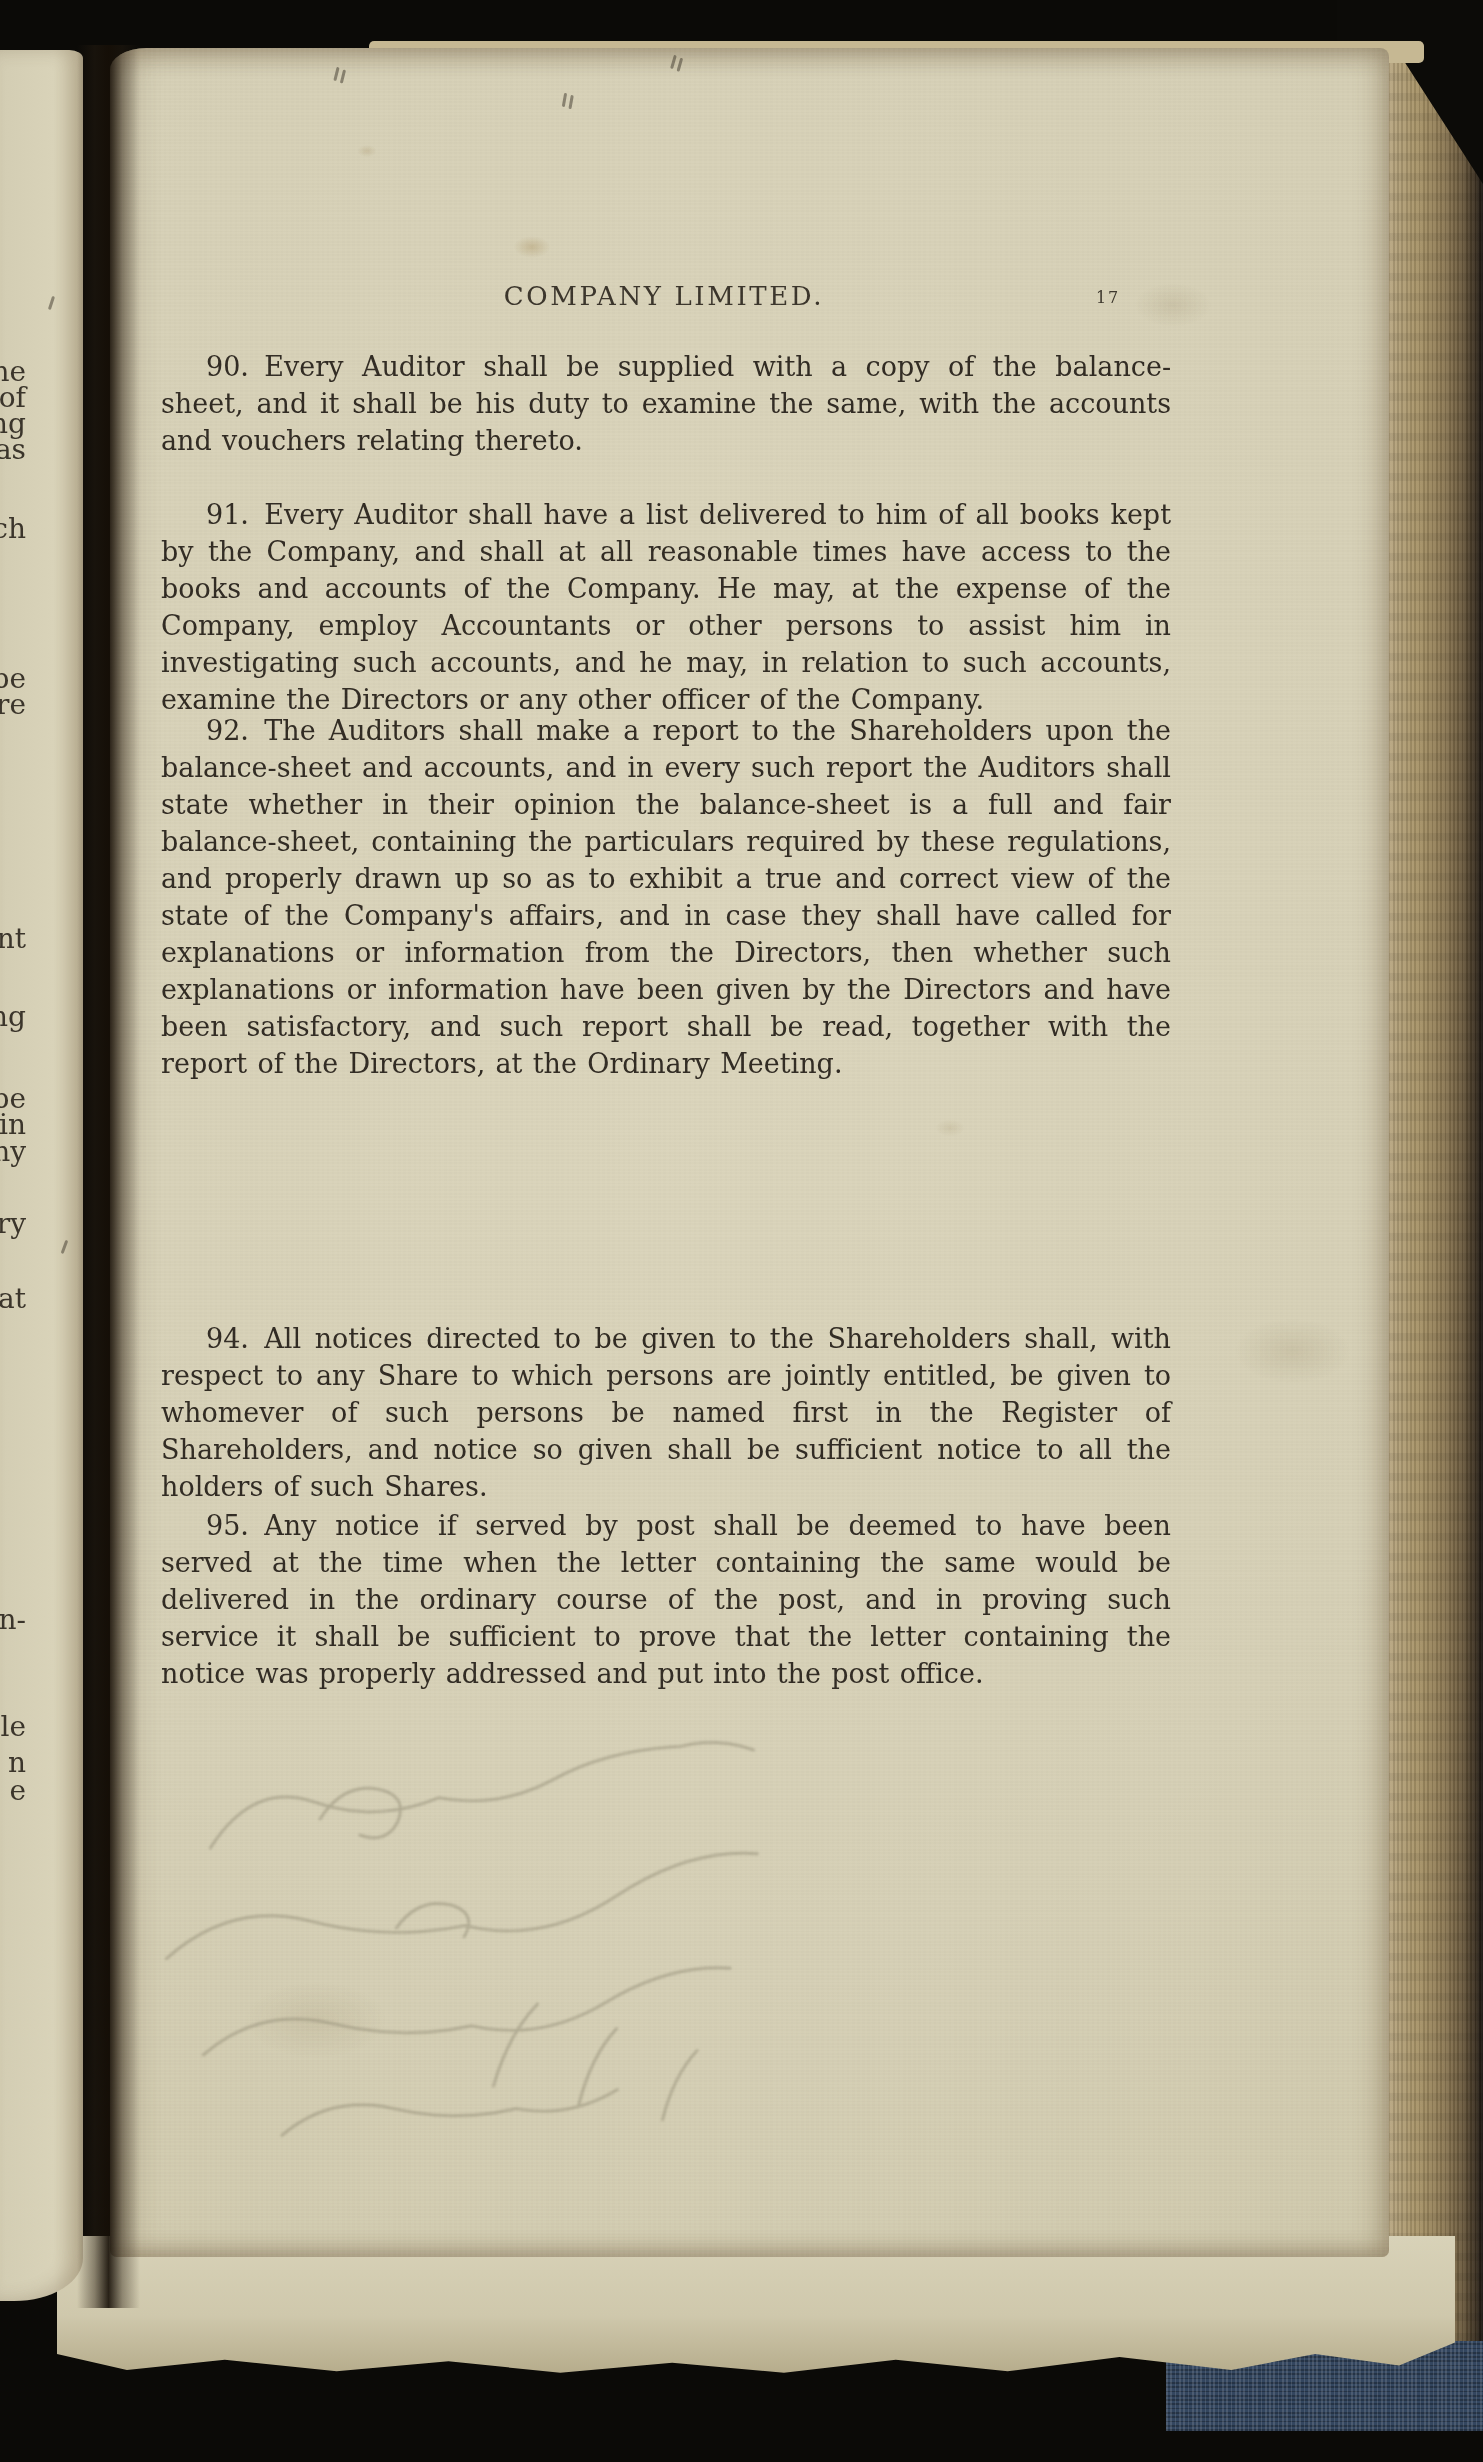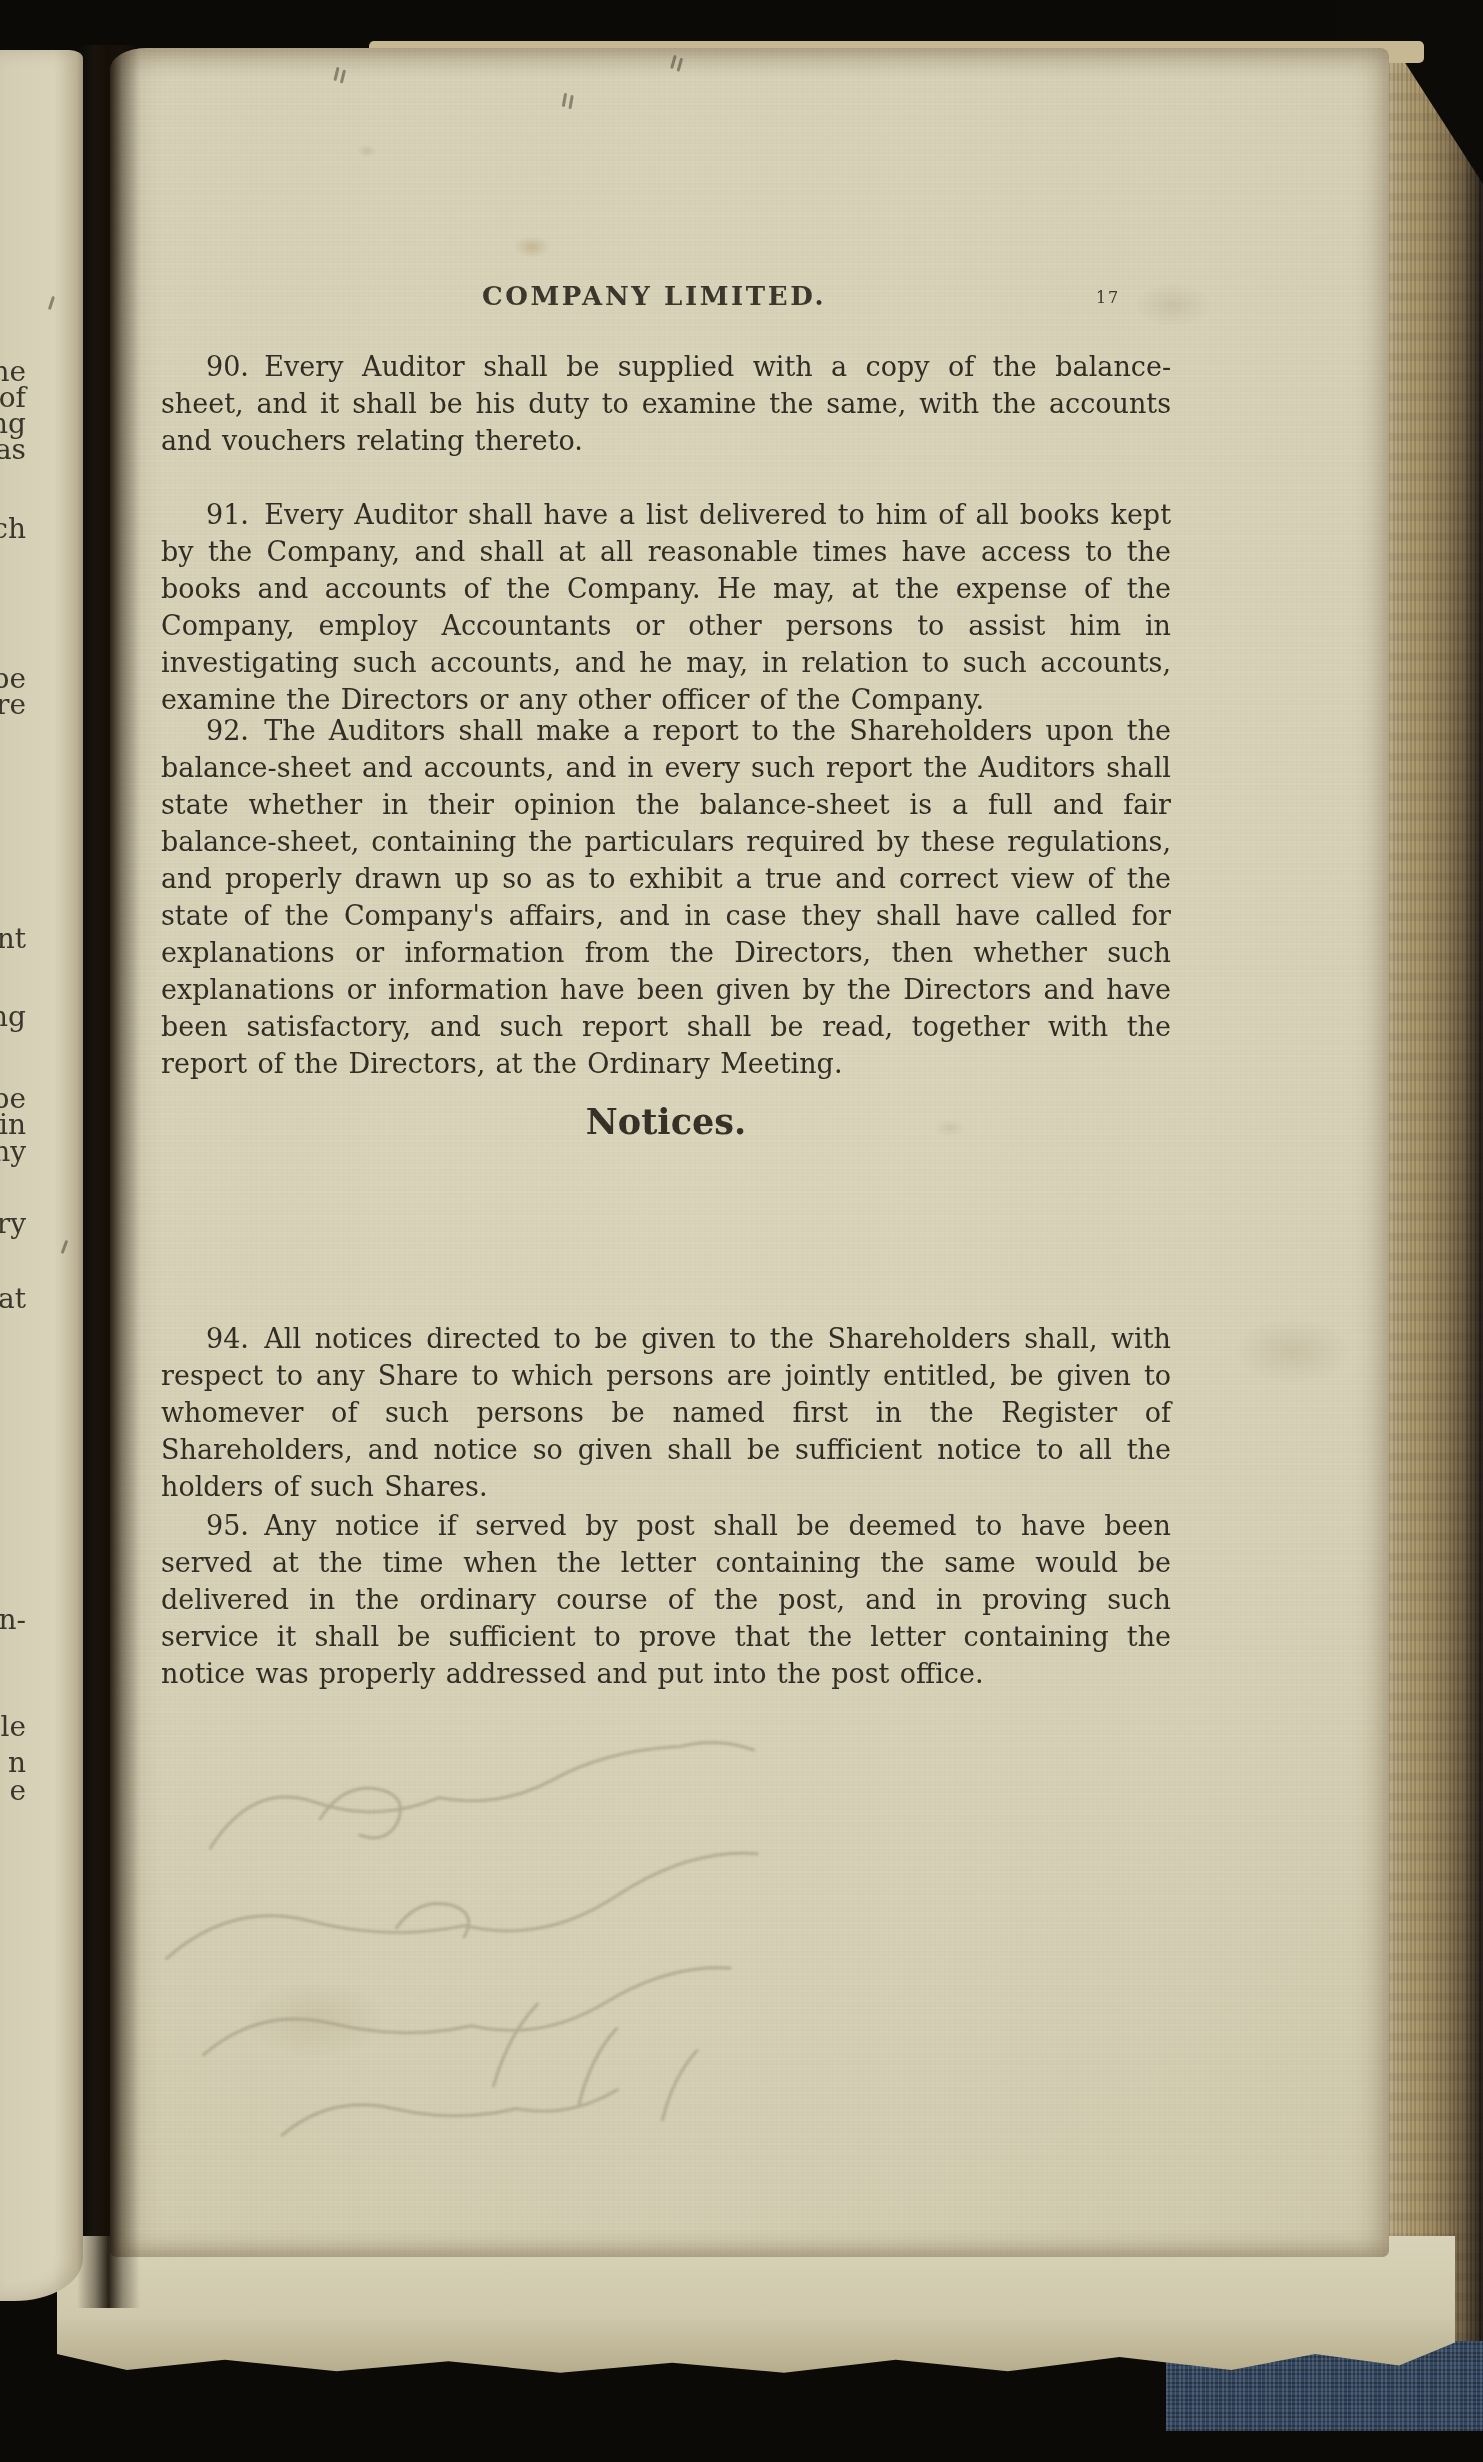--- a/index.html
+++ b/index.html
@@ -88,22 +88,22 @@
       radial-gradient(26px 15.4px at 422px 199px, rgba(150,118,58,.28), rgba(150,118,58,0) 70%),
       radial-gradient(13.7px 8.6px at 257px 103px, rgba(140,110,55,.18), rgba(140,110,55,0) 70%),
       radial-gradient(51px 29px at 1063px 257px, rgba(120,100,60,.12), rgba(120,100,60,0) 75%),
       radial-gradient(77px 43px at 1183px 1303px, rgba(115,95,55,.12), rgba(115,95,55,0) 75%),
       radial-gradient(20.6px 12px at 840px 1080px, rgba(130,105,55,.12), rgba(130,105,55,0) 70%),
       radial-gradient(94px 51px at 206px 1972px, rgba(120,100,60,.10), rgba(120,100,60,0) 75%);
   }
 
   
   .running-header{
-    position:absolute; left:39px; top:233px; width:1010px;
-    text-align:center; font-size:26px; font-weight:700;
+    position:absolute; left:49px; top:233px; width:1010px;
+    text-align:center; font-size:26px; font-weight:400;
     letter-spacing:2.6px; color:#3b352b;
   }
   .page-number{
     position:absolute; left:986px; top:240px; font-size:16px;
     letter-spacing:1.7px; color:#3b352b;
   }
   .clause{
     position:absolute; left:51px; width:1010px;
     font-size:27px; line-height:37px; color:#312b23;
     text-align:justify; text-indent:45px; word-spacing:1.7px;
@@ -179,21 +179,20 @@
 
     <div class="running-header">COMPANY LIMITED.</div>
     <div class="page-number">17</div>
 
     <p class="clause clause-90"><span class="num">90.</span><span>Every Auditor shall be supplied with a copy of the balance-sheet, and it shall be his duty to examine the same, with the accounts and vouchers relating thereto.</span></p>
 
     <p class="clause clause-91"><span class="num">91.</span><span>Every Auditor shall have a list delivered to him of all books kept by the Company, and shall at all reasonable times have access to the books and accounts of the Company.  He may, at the expense of the Company, employ Accountants or other persons to assist him in investigating such accounts, and he may, in relation to such accounts, examine the Directors or any other officer of the Company.</span></p>
 
     <p class="clause clause-92"><span class="num">92.</span><span>The Auditors shall make a report to the Shareholders upon the balance-sheet and accounts, and in every such report the Auditors shall state whether in their opinion the balance-sheet is a full and fair balance-sheet, containing the particulars required by these regulations, and properly drawn up so as to exhibit a true and correct view of the state of the Company's affairs, and in case they shall have called for explanations or information from the Directors, then whether such explanations or information have been given by the Directors and have been satisfactory, and such report shall be read, together with the report of the Directors, at the Ordinary Meeting.</span></p>
 
-    <h2 class="section-heading">Notices.</h2>
 
 
     <p class="clause clause-94"><span class="num">94.</span><span>All notices directed to be given to the Shareholders shall, with respect to any Share to which persons are jointly entitled, be given to whomever of such persons be named first in the Register of Shareholders, and notice so given shall be sufficient notice to all the holders of such Shares.</span></p>
 
     <p class="clause clause-95"><span class="num">95.</span><span>Any notice if served by post shall be deemed to have been served at the time when the letter containing the same would be delivered in the ordinary course of the post, and in proving such service it shall be sufficient to prove that the letter containing the notice was properly addressed and put into the post office.</span></p>
 
     <svg class="ghost-writing" viewBox="0 0 920 540">
       <path d="M120 130 q55 -75 125 -45 t145 5 q70 18 135 -12 t150 -28 q45 -8 85 10"></path>
       <path d="M250 105 q30 -40 70 -30 q35 10 20 40 q-15 25 -45 12"></path>
       <path d="M60 255 q80 -62 170 -32 t180 18 q90 28 178 -22 t168 -38"></path>

